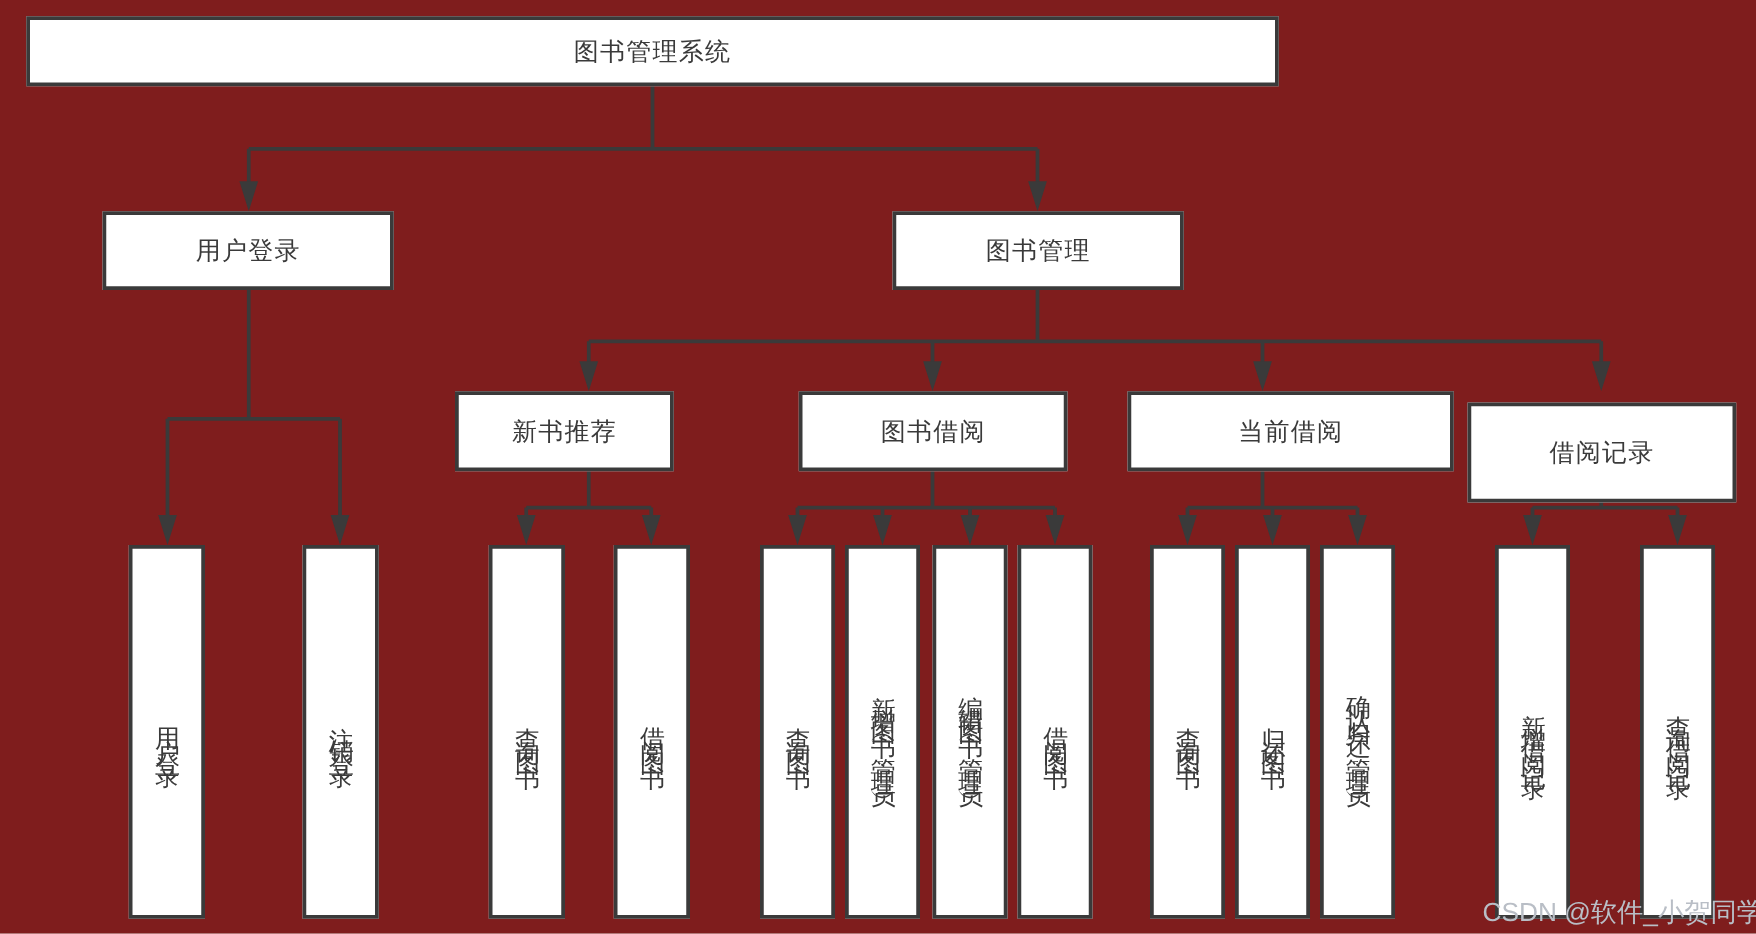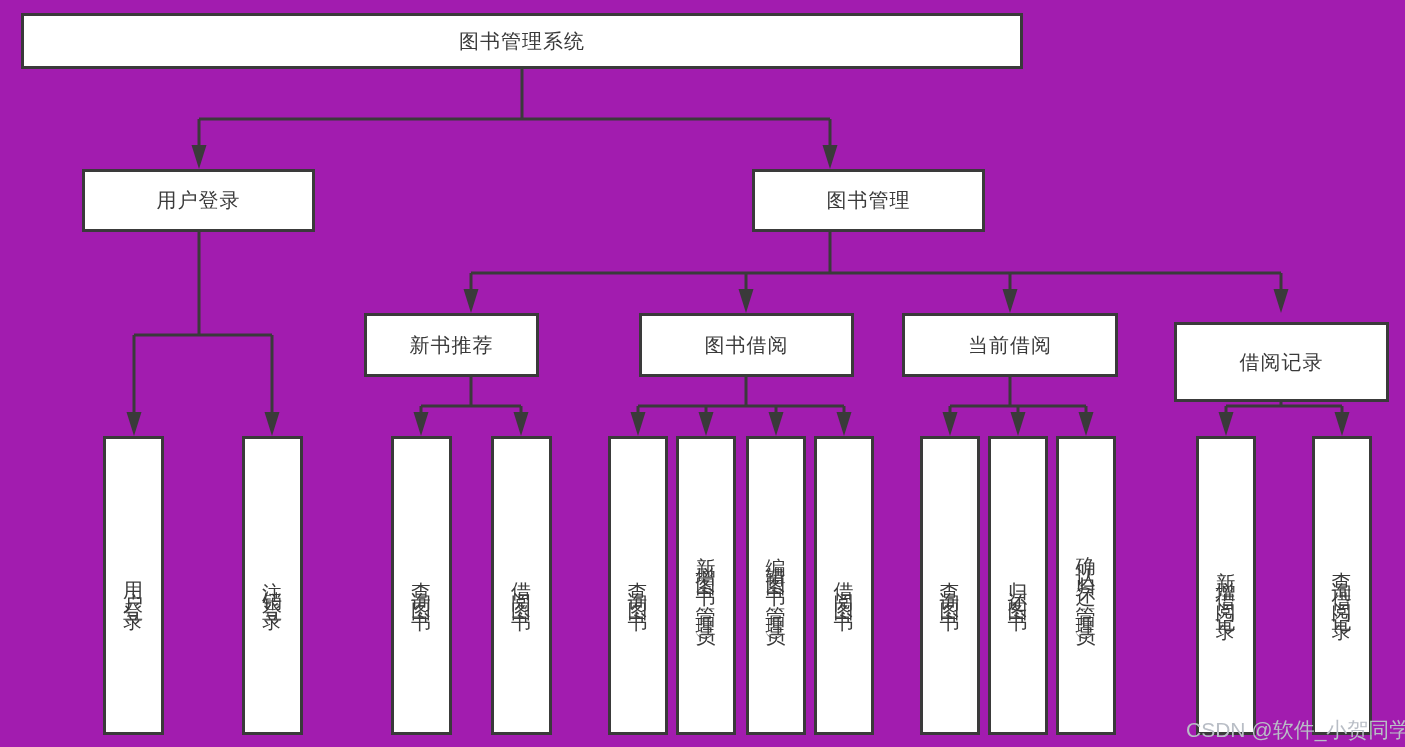--- a/index.html
+++ b/index.html
@@ -5,21 +5,21 @@
   html, body {
     margin: 0;
     padding: 0;
     background: #ffffff;
     font-family: "Liberation Sans", "DejaVu Sans", sans-serif;
   }
   #stage {
     position: relative;
     width: 1405px;
     height: 747px;
-    background: #a21caf;
+    background: #7f1d1d;
     overflow: hidden;
   }
   #wires {
     position: absolute;
     left: 0; top: 0;
     width: 1405px; height: 747px;
     z-index: 1;
   }
   .node {
     position: absolute;
@@ -42,24 +42,24 @@
     text-orientation: mixed;
     font-size: 20px;
     line-height: 1;
     letter-spacing: 10px;
     color: #3a3a3a;
     white-space: nowrap;
   }
   
   .n-root           { left: 21px;   top: 13px;  width: 1002px; height: 56px; }
   .n-user-login     { left: 82px;   top: 169px; width: 233px;  height: 63px; }
-  .n-book-mgmt      { left: 752px;  top: 169px; width: 233px;  height: 63px; }
+  .n-book-mgmt      { left: 714px;  top: 169px; width: 233px;  height: 63px; }
   .n-new-book-rec   { left: 364px;  top: 313px; width: 175px;  height: 64px; }
   .n-book-borrow    { left: 639px;  top: 313px; width: 215px;  height: 64px; text-align: center; }
-  .n-current-borrow { left: 902px;  top: 313px; width: 216px;  height: 64px; }
+  .n-current-borrow { left: 902px;  top: 313px; width: 261px;  height: 64px; }
   .n-borrow-record  { left: 1174px; top: 322px; width: 215px;  height: 80px; }
   .leaf             { top: 436px; width: 61px; height: 299px; }
   .n-leaf-user-login { left: 103px; }
   .n-leaf-logout     { left: 242px; }
   .n-leaf-nbr-query  { left: 391px; }
   .n-leaf-nbr-borrow { left: 491px; }
   .n-leaf-bb-query   { left: 608px; width: 60px; }
   .n-leaf-bb-add     { left: 676px; width: 60px; }
   .n-leaf-bb-edit    { left: 746px; width: 60px; }
   .n-leaf-bb-borrow  { left: 814px; width: 60px; }

